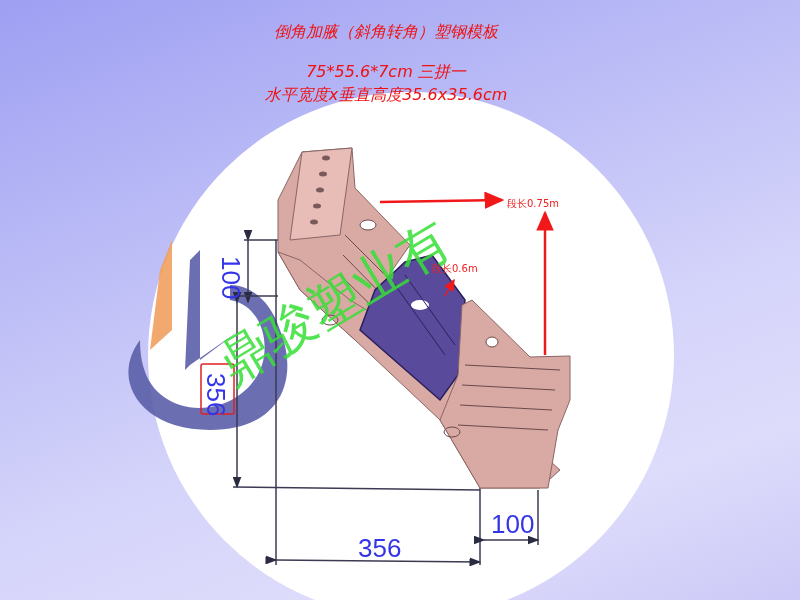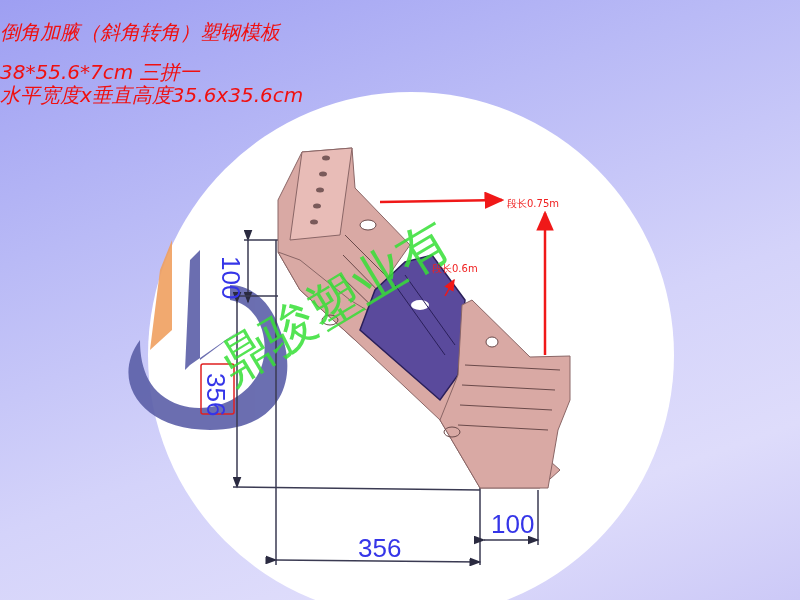--- a/index.html
+++ b/index.html
@@ -1,36 +1,36 @@
 <!DOCTYPE html>
 <html><head>
 <meta charset="utf-8">
 <style>
   html, body { margin:0; padding:0; }
   body { width:800px; height:600px; overflow:hidden; position:relative;
          background: linear-gradient(160deg, #9e9ff2 0%, #b9baf6 30%, #d4d3fa 60%, #dedcfb 80%, #ccc9f7 100%);
          font-family: "DejaVu Sans", sans-serif; }
   .circle { position:absolute; left:148px; top:92px; width:526px; height:526px; border-radius:50%; background:#ffffff; }
-  .title { position:absolute; left:0; width:772px; text-align:left; color:#f01010; font-style:italic; font-size:20px; line-height:30px; font-family:"DejaVu Sans", sans-serif; letter-spacing:0px; }
+  .title { position:absolute; left:0; width:772px; text-align:center; color:#f01010; font-style:italic; font-size:16px; line-height:30px; font-family:"DejaVu Sans", sans-serif; letter-spacing:0px; }
   .t1 { top:17px; }
   .t2 { top:57px; }
   .t3 { top:80px; }
   svg.drawing { position:absolute; left:0; top:0; }
   .dim-text { font-family:"Liberation Sans", sans-serif; fill:#3535e8; font-size:26px; }
   .red-label { font-family:"DejaVu Sans", sans-serif; fill:#f02020; font-size:10px; }
   .watermark { position:absolute; left:205px; top:340px; color:#36e036; font-size:52px; font-family:"DejaVu Serif", serif;
                transform: rotate(-31deg); transform-origin: left top; white-space:nowrap; opacity:0.85; font-weight:300; }
 </style>
 </head>
 <body>
 
 <div class="circle"></div>
 
 <div class="title t1">倒角加腋（斜角转角）塑钢模板</div>
-<div class="title t2">38*55.6*7cm     三拼一</div>
+<div class="title t2">75*55.6*7cm     三拼一</div>
 <div class="title t3">水平宽度x垂直高度35.6x35.6cm</div>
 
 <svg class="drawing" width="800" height="600" viewBox="0 0 800 600">
   <defs>
     <marker id="arrBlk" markerWidth="8" markerHeight="6" refX="7" refY="3" orient="auto">
       <path d="M0,0 L8,3 L0,6 z" fill="#2a2a40"></path>
     </marker>
     <marker id="arrRed" markerWidth="8" markerHeight="7" refX="7" refY="3.5" orient="auto">
       <path d="M0,0 L8,3.5 L0,7 z" fill="#f01818"></path>
     </marker>

